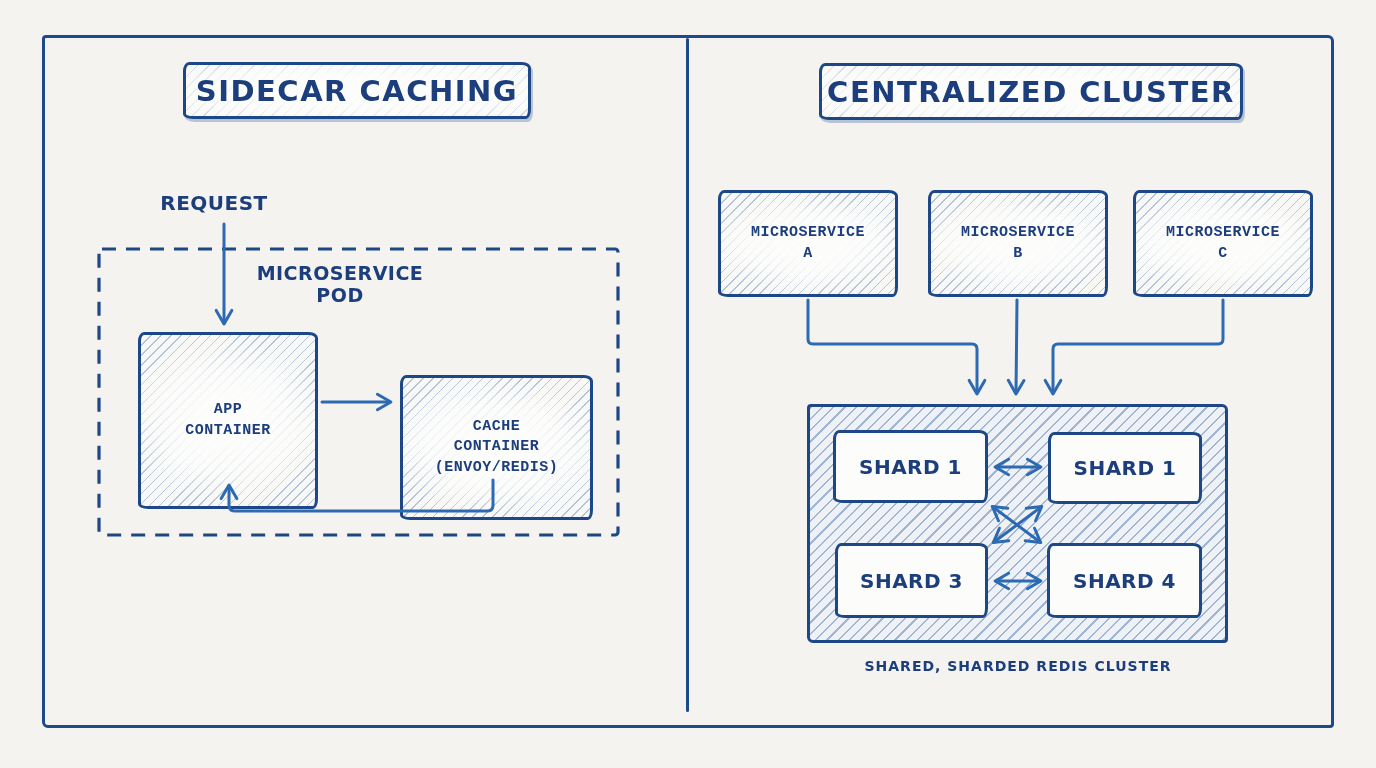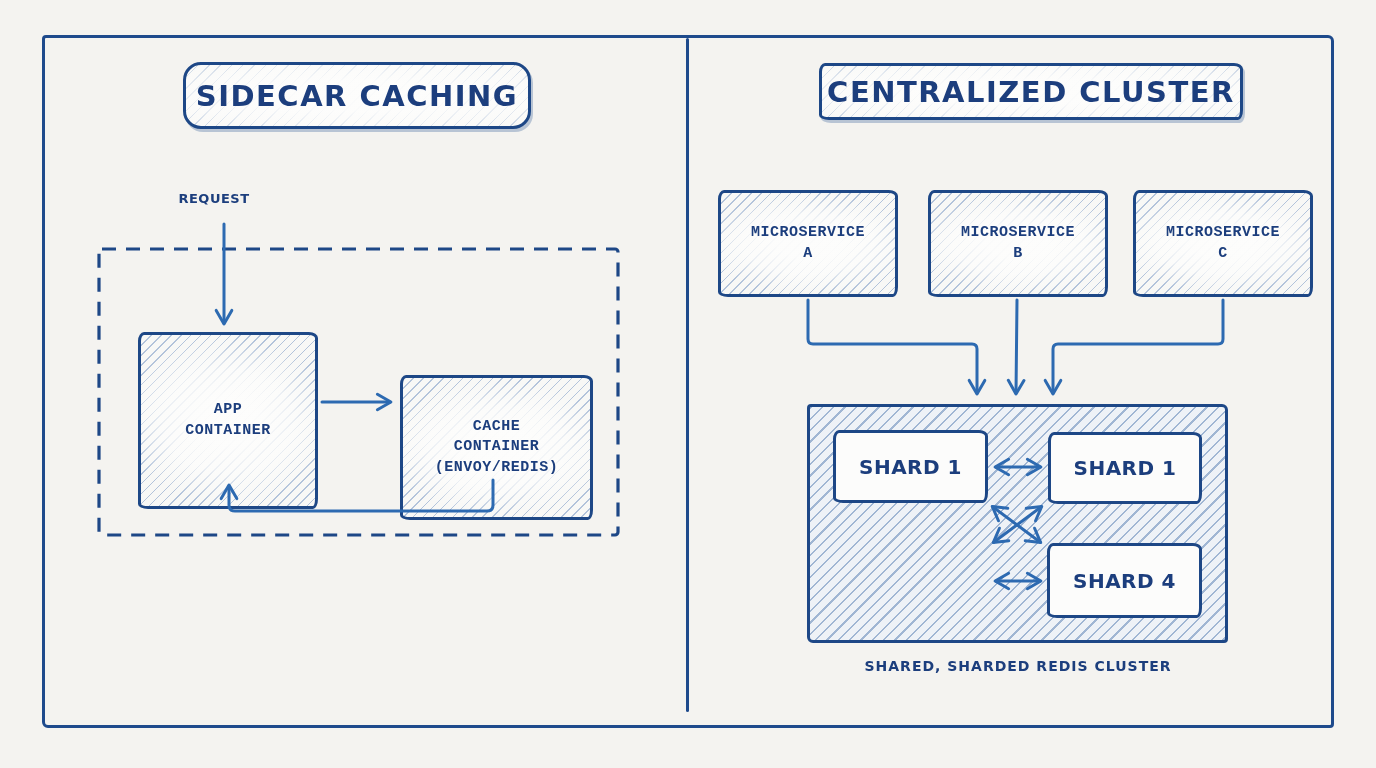--- a/index.html
+++ b/index.html
@@ -105,24 +105,25 @@
   }
 </style>
 </head>
 <body>
 
 <div class="canvas">
 
   <div class="frame"></div>
   <div class="divider"></div>
 
-  <div class="sketch-box hatch-faint title-box" style="left:183px; top:62px; width:348px; height:67px;border-radius:18px;">SIDECAR CACHING</div>
+  <div class="sketch-box hatch-faint title-box" style="left:183px; top:62px; width:348px; height:57px;">SIDECAR CACHING</div>
 
-  <div class="float-label" style="left:154px; top:191px; width:120px; font-size:13px;">REQUEST</div>
+  <div class="float-label" style="left:154px; top:191px; width:120px; font-size:20px;">REQUEST</div>
 
+  <div class="float-label" style="left:233px; top:262px; width:214px; font-size:19px;">MICROSERVICE POD</div>
 
   <div class="sketch-box hatch label-multiline" style="left:138px; top:332px; width:180px; height:177px;">APP
 CONTAINER</div>
 
   <div class="sketch-box hatch label-multiline" style="left:400px; top:333px; width:193px; height:145px;margin-top:42px;">CACHE
 CONTAINER
 (ENVOY/REDIS)</div>
 
   <div class="sketch-box hatch-faint title-box" style="left:806px; top:63px; width:424px; height:57px;margin-left:13px;">CENTRALIZED CLUSTER</div>
 
@@ -134,20 +135,21 @@
 
   <div class="sketch-box hatch label-multiline" style="left:1133px; top:190px; width:180px; height:107px;">MICROSERVICE
 C</div>
 
   <div class="sketch-box hatch-strong" style="left:807px; top:404px; width:421px; height:239px; border-radius:4px 6px 4px 6px;"></div>
 
   <div class="sketch-box plain-box" style="left:833px; top:430px; width:155px; height:73px;">SHARD 1</div>
 
   <div class="sketch-box plain-box" style="left:1048px; top:432px; width:154px; height:72px;">SHARD 1</div>
 
+  <div class="sketch-box plain-box" style="left:835px; top:543px; width:153px; height:75px;">SHARD 3</div>
 
   <div class="sketch-box plain-box" style="left:1047px; top:543px; width:155px; height:75px;">SHARD 4</div>
 
   <div class="float-label" style="left:798px; top:658px; width:440px; font-size:14px; letter-spacing:1px;text-align:center;">SHARED, SHARDED REDIS CLUSTER</div>
 
   <svg class="overlay" width="1376" height="768" viewBox="0 0 1376 768">
     <defs>
       <marker id="ah" markerWidth="6.6" markerHeight="6.6" refX="5.2" refY="3.3" orient="auto-start-reverse" markerUnits="strokeWidth" viewBox="0 0 6.6 6.6">
         <path d="M1,0.7 L5.5,3.3 L1,5.9" fill="none" stroke="#2d6ab1" stroke-width="1" stroke-linecap="round" stroke-linejoin="round"></path>
       </marker>

